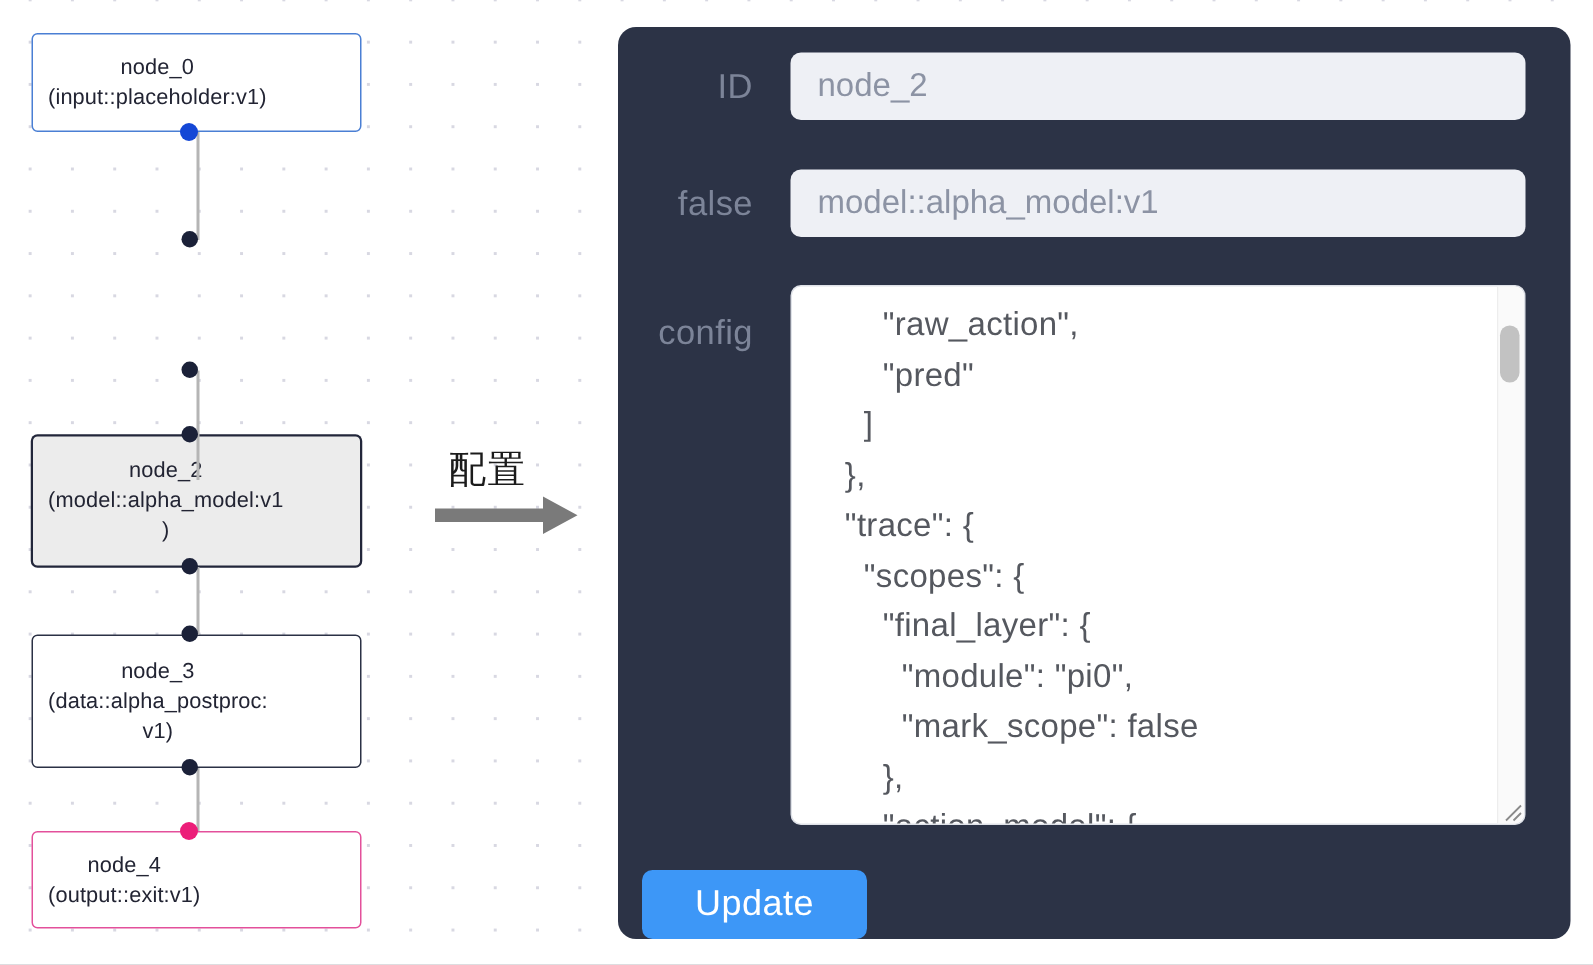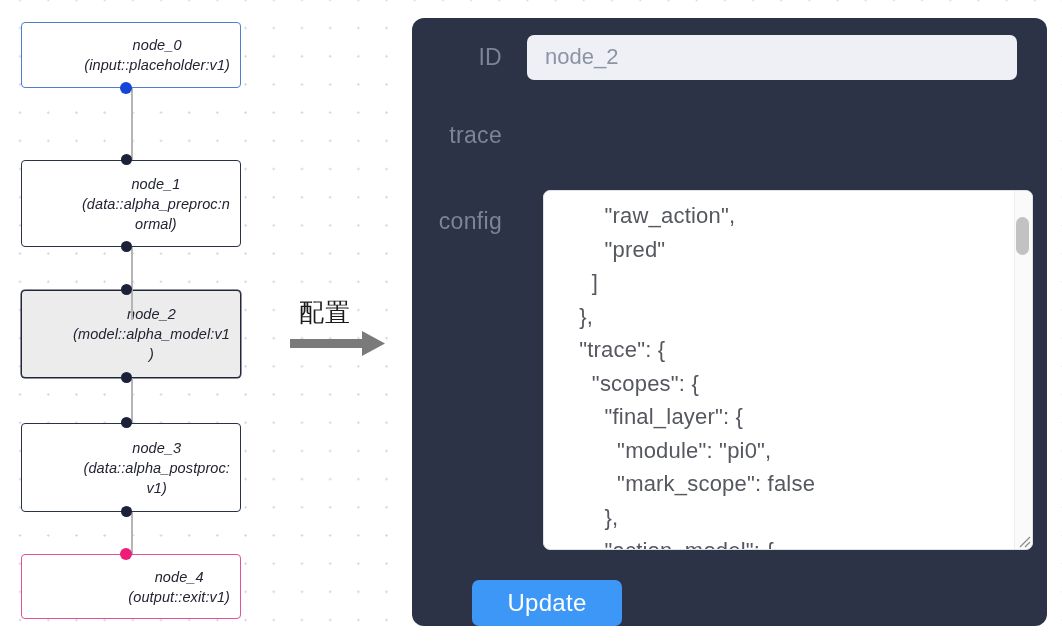--- a/index.html
+++ b/index.html
@@ -41,28 +41,27 @@
   .node {
     position: absolute;
     box-sizing: border-box;
     width: 220px;
     left: 21px;
     border: 1.4px solid #2b3145;
     border-radius: 4px;
     background: #ffffff;
     display: flex;
     align-items: center;
-    justify-content: flex-end;
+    justify-content: flex-start;
     text-align: center;
     color: #222433;
     font-size: 14.5px;
     line-height: 20px;
     letter-spacing: 0.1px;
     padding: 4px 10px;
-    font-style: italic;
   }
   .node .node-text { white-space: pre-line; }
   .node.node-input {
     border-color: #4a7fd4;
     border-width: 1.4px;
   }
   .node.node-output {
     border-color: #e3509b;
     border-width: 1.6px;
   }
@@ -157,21 +156,20 @@
   #row-id { top: 16px; }
   #row-type { top: 94px; }
 
   #row-config {
     position: absolute;
     top: 172px;
     left: 0;
     width: 100%;
     display: flex;
     align-items: flex-start;
-    gap: 16px;
   }
   #row-config .field-label { padding-top: 18px; }
 
   .textarea-wrap {
     position: relative;
     width: 490px;
     height: 360px;
   }
   #config-textarea {
     box-sizing: border-box;
@@ -226,21 +224,20 @@
     border: none;
     border-radius: 7px;
     color: #ffffff;
     font-size: 24px;
     font-family: "Liberation Sans", sans-serif;
     letter-spacing: 0.3px;
     cursor: pointer;
     text-align: center;
     line-height: 44px;
     padding: 0;
-    margin-left: 44px;
   }
 </style>
 </head>
 <body>
 
 <div id="app">
 
   <div id="flow-canvas"></div>
 
   <div id="graph">
@@ -249,25 +246,20 @@
     <div class="edge" style="top:247px;height:73px;"></div>
     <div class="edge" style="top:378px;height:45px;"></div>
     <div class="edge" style="top:512px;height:42px;"></div>
 
     <div class="node node-input" style="top:22px;height:66px;">
       <span class="node-text">node_0
 (input::placeholder:v1)</span>
     </div>
     <div class="handle handle-blue" style="top:82px;"></div>
 
-    <div class="node" style="top:160px;height:87px;">
-      <span class="node-text">node_1
-(data::alpha_preproc:n
-ormal)</span>
-    </div>
     <div class="handle" style="top:154px;"></div>
     <div class="handle" style="top:241px;"></div>
 
     <div class="node node-selected" style="top:290px;height:88px;">
       <span class="node-text">node_2
 (model::alpha_model:v1
 )</span>
     </div>
     <div class="handle" style="top:284px;"></div>
     <div class="handle" style="top:372px;"></div>
@@ -295,21 +287,22 @@
   </div>
 
   <div id="node-panel">
 
     <div class="field-row" id="row-id">
       <div class="field-label">ID</div>
       <input class="field-input" type="text" value="node_2" style="">
     </div>
 
     <div class="field-row" id="row-type">
-      <div class="field-label">trace</div>
+      <div class="field-label">false</div>
+      <input class="field-input" type="text" value="model::alpha_model:v1" style="">
     </div>
 
     <div id="row-config">
       <div class="field-label">config</div>
       <div class="textarea-wrap">
         <div id="config-textarea">        "raw_action",
         "pred"
       ]
     },
     "trace": {

